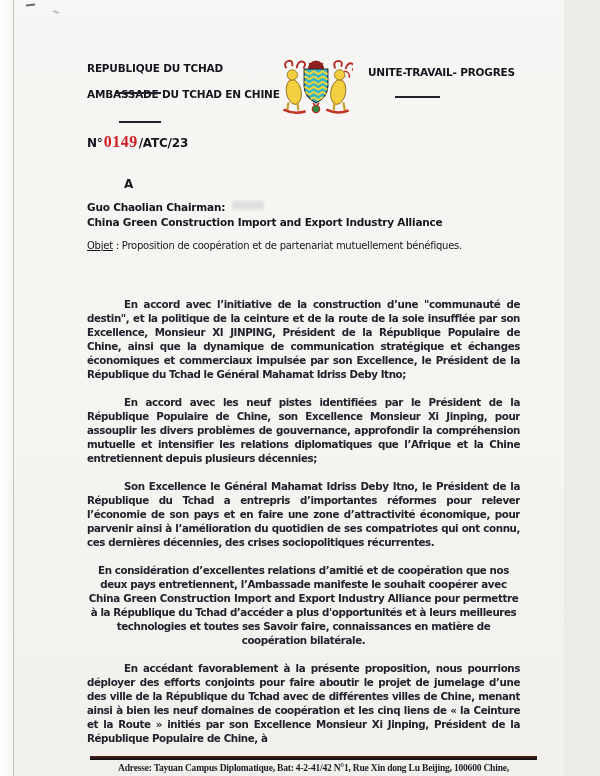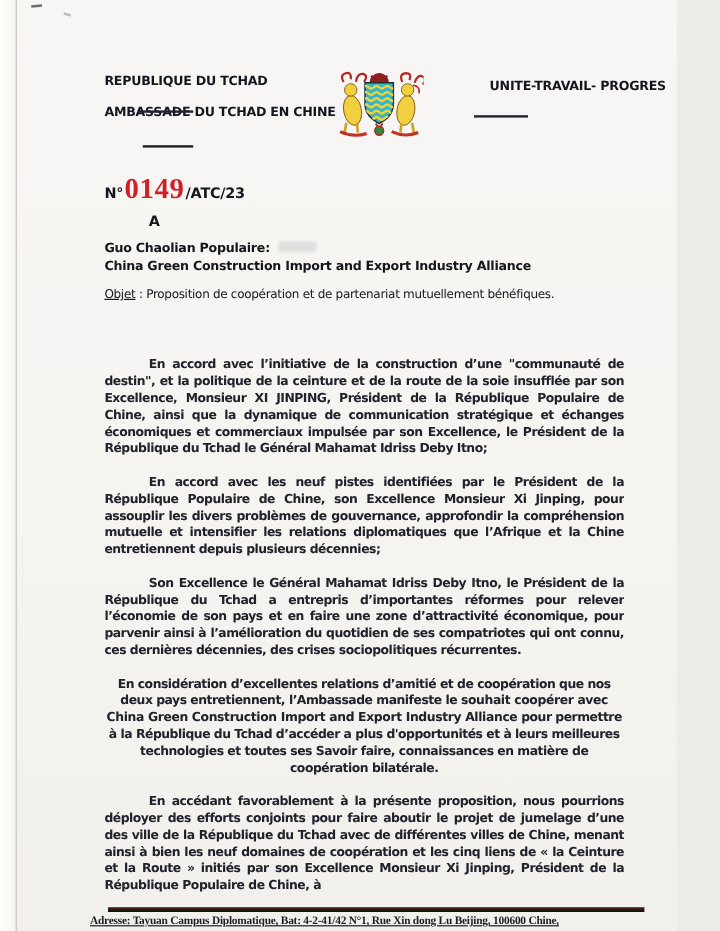--- a/index.html
+++ b/index.html
@@ -19,49 +19,49 @@
   }
   .fold-mark-1{position:absolute;left:26px;top:4px;width:9px;height:2px;background:#4a4a4a;transform:rotate(-6deg);opacity:.8;}
   .fold-mark-2{position:absolute;left:53px;top:11px;width:6px;height:2px;background:#8a8a8a;transform:rotate(18deg);opacity:.55;}
 
   .hdr-left{position:absolute;left:87px;top:62px;font-size:10.5px;font-weight:bold;color:#15151d;letter-spacing:-0.2px;}
   .hdr-left .l2{margin-top:14px;}
   .rule{position:absolute;height:2px;background:#22222c;}
   .rule-1{left:115px;top:92px;width:46px;}
   .rule-2{left:119px;top:121px;width:42px;}
   .rule-3{left:395px;top:96px;width:45px;}
-  .hdr-right{position:absolute;left:368px;top:66px;font-size:10.5px;font-weight:bold;color:#15151d;letter-spacing:-0.2px;margin-left:40px;}
+  .hdr-right{position:absolute;left:368px;top:66px;font-size:10.5px;font-weight:bold;color:#15151d;letter-spacing:-0.2px;}
 
   .emblem{position:absolute;left:279px;top:59px;width:74px;height:57px;}
 
   .ref-line{position:absolute;left:87px;top:133px;display:flex;align-items:baseline;color:#15151d;}
   .ref-prefix,.ref-suffix{font-size:12px;font-weight:bold;letter-spacing:-0.2px;}
-  .ref-number{font-family:"Liberation Serif","DejaVu Serif",serif;font-size:24px;font-weight:bold;color:#ce2127;letter-spacing:0.5px;margin:12px 1px;}
+  .ref-number{font-family:"Liberation Serif","DejaVu Serif",serif;font-size:16px;font-weight:bold;color:#ce2127;letter-spacing:0.5px;margin:0 1px;}
   .dateline{position:absolute;left:370px;top:141px;font-size:11px;font-weight:bold;color:#15151d;letter-spacing:-0.2px;}
 
   .salutation{position:absolute;left:124px;top:177px;font-size:12px;font-weight:bold;color:#15151d;}
   .addressee{position:absolute;left:87px;top:200px;font-size:10.5px;font-weight:bold;color:#15151d;line-height:15px;letter-spacing:-0.2px;}
   .smudge{position:absolute;left:232px;top:201px;width:32px;height:9px;background:#8d939c;opacity:.22;filter:blur(1.5px);border-radius:2px;}
 
   .subject{position:absolute;left:87px;top:238px;width:434px;font-size:10px;font-weight:normal;color:#15151d;line-height:15px;letter-spacing:-0.25px;}
   .subject .obj-label{text-decoration:underline;}
 
   .body-text{
     position:absolute;left:87px;top:297px;width:433px;height:455px;overflow:hidden;
     font-size:10.3px;line-height:14px;color:#22222c;letter-spacing:-0.4px;
   }
   .body-text p{margin:0 0 14px 0;text-align:justify;text-indent:37px;font-weight:bold;}
   .body-text p.no-indent{text-indent:0;text-align:center;}
   .body-text b{letter-spacing:-0.3px;}
 
   .footer-rule{position:absolute;left:90px;top:756px;width:447px;height:4px;
     background:linear-gradient(180deg,#5d2016 0%,#231715 55%,#120f0e 100%);}
-  .footer-text{position:absolute;left:75px;top:763px;width:477px;
+  .footer-text{position:absolute;left:75px;top:763px;width:477px;text-align:center;
     font-family:"Liberation Serif","DejaVu Serif",serif;font-size:9.5px;font-weight:bold;
-    letter-spacing:-0.2px;color:#1d1d24;white-space:nowrap;text-decoration:underline;}
+    letter-spacing:-0.2px;color:#1d1d24;white-space:nowrap;}
 </style>
 </head>
 <body>
 
 <div class="scan-page">
 
   <div class="edge-strip"></div>
   <div class="fold-mark-1"></div>
   <div class="fold-mark-2"></div>
 
@@ -115,21 +115,21 @@
 
   <div class="ref-line">
     <span class="ref-prefix">N°</span>
     <span class="ref-number">0149</span>
     <span class="ref-suffix">/ATC/23</span>
   </div>
 
 
   <div class="salutation">A</div>
   <div class="addressee">
-    <div>Guo Chaolian Populaire:</div>
+    <div>Guo Chaolian Chairman:</div>
     <div>China Green Construction Import and Export Industry Alliance</div>
   </div>
   <div class="smudge"></div>
 
   <div class="subject">
     <span class="obj-label">Objet</span><span> : </span><span>Proposition de coopération et de partenariat mutuellement bénéfiques.</span>
   </div>
 
   <div class="body-text">
     <p>En accord avec l’initiative de la construction d’une "communauté de destin", et la politique de la ceinture et de la route de la soie insufflée par son Excellence, Monsieur XI JINPING, Président de la République Populaire de Chine, ainsi que la dynamique de communication stratégique et échanges économiques et commerciaux impulsée par son Excellence, le Président de la République du Tchad le Général Mahamat Idriss Deby Itno;</p>

